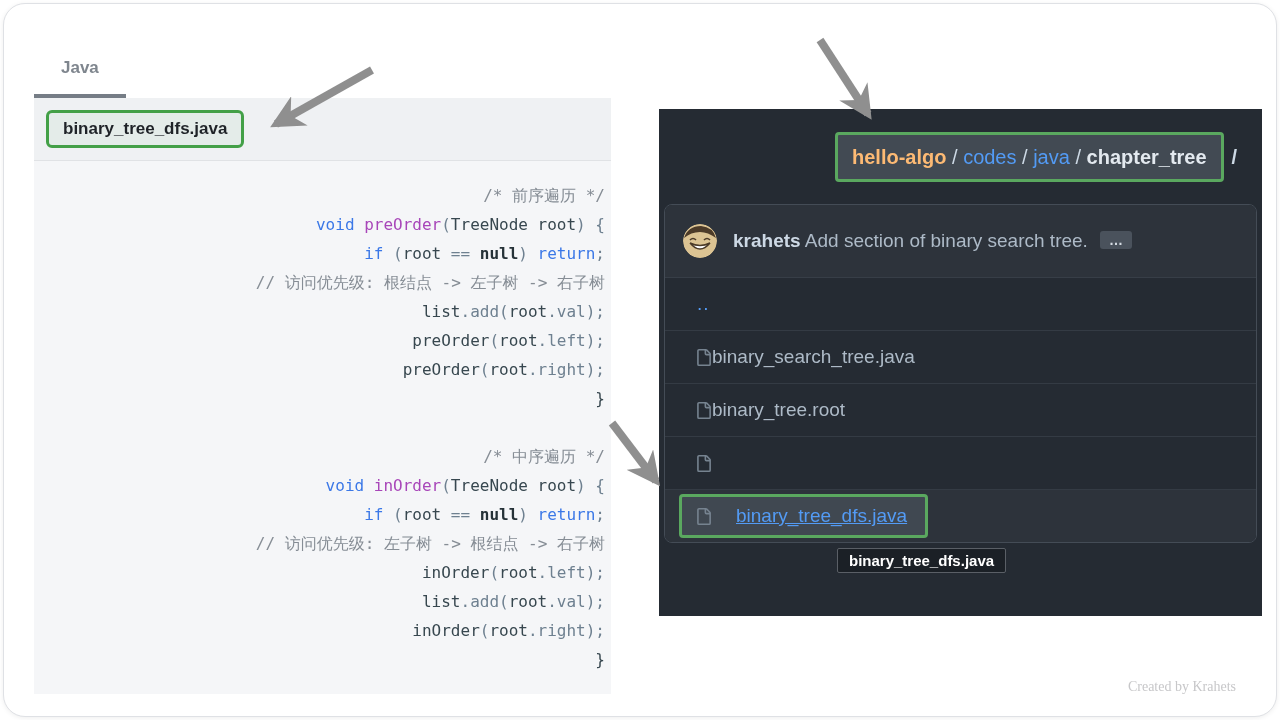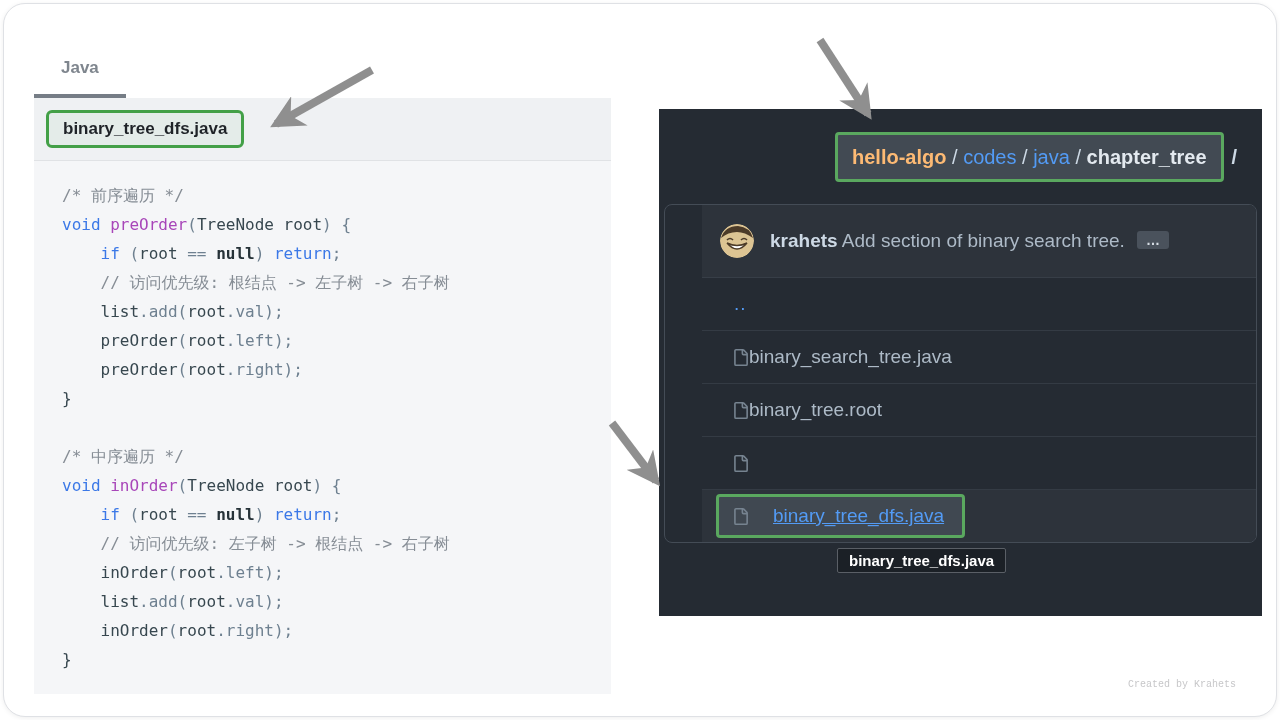--- a/index.html
+++ b/index.html
@@ -1,16 +1,16 @@
 <!DOCTYPE html>
 <html><head>
 <meta charset="utf-8">
 <style>
   html,body{margin:0;padding:0;width:1280px;height:720px;background:#fff;font-family:"Liberation Sans",sans-serif;}
-  .page{position:absolute;inset:3px;background:#fff;border:1px solid #dfe1e5;border-radius:22px;box-shadow:0 1px 5px rgba(0,0,0,.07);overflow:hidden;}
+  .page{position:absolute;inset:3px;background:#fff;border:1px solid #dfe1e5;border-radius:22px;box-shadow:0 1px 5px rgba(0,0,0,.07);overflow:hidden;text-align:right;}
 
   
   .tab-label{position:absolute;left:57px;top:54px;font-size:17px;font-weight:700;color:#7f868e;}
   .tab-underline{position:absolute;left:30px;top:90px;width:92px;height:4px;background:#767d86;}
   .code-card{position:absolute;left:30px;top:94px;width:577px;height:596px;background:#f5f6f8;}
   .code-header{position:relative;height:62px;background:#eff1f3;border-bottom:1px solid #e0e2e5;}
   .filename-box{position:absolute;left:12px;top:12px;height:32px;display:flex;align-items:center;
     padding:0 14px;border:3px solid #43a047;border-radius:6px;background:rgba(76,175,80,.06);
     font-size:17px;font-weight:700;color:#1f2328;}
   .code-body{padding:20px 6px 0 28px;font-family:"DejaVu Sans Mono",monospace;font-size:16px;line-height:29px;white-space:pre;}
@@ -24,21 +24,21 @@
     padding:0 16px;background:#2d333b;border:1px solid #444c56;border-radius:6px;font-size:18px;color:#adbac7;cursor:pointer;}
   .caret{width:0;height:0;border-left:6px solid transparent;border-right:6px solid transparent;border-top:7px solid #768390;}
   .crumb-row{position:absolute;left:176px;top:22px;height:52px;display:flex;align-items:center;gap:8px;}
   .crumb-box{display:flex;align-items:center;height:44px;padding:0 14px;border:3px solid #5aa85f;border-radius:4px;background:#424a53;font-size:20px;white-space:pre;}
   .crumb-sep{color:#cdd9e5;}
   .crumb-repo{color:#fdba74;font-weight:700;cursor:pointer;}
   .crumb-link{color:#539bf5;cursor:pointer;}
   .crumb-current{color:#e3e9ef;font-weight:700;}
   .crumb-trailing{color:#cdd9e5;font-size:20px;font-weight:700;}
 
-  .files-box{position:absolute;left:5px;right:5px;top:95px;border:1px solid #444c56;border-radius:8px;background:#252b33;overflow:hidden;padding-left:37px;}
+  .files-box{position:absolute;left:5px;right:5px;top:95px;border:1px solid #444c56;border-radius:8px;background:#252b33;overflow:hidden;}
   .commit-row{height:72px;display:flex;align-items:center;gap:16px;padding:0 18px;background:#2d333b;border-bottom:1px solid #373e47;}
   .avatar{width:34px;height:34px;border-radius:50%;overflow:hidden;flex:none;cursor:pointer;}
   .commit-text{font-size:19px;color:#adbac7;}
   .commit-author{font-weight:700;color:#cdd9e5;}
   .ellipsis-btn{margin-left:12px;display:inline-flex;align-items:center;justify-content:center;
     width:32px;height:18px;background:#4a525c;border-radius:3px;color:#d6dde4;font-size:14px;font-weight:700;line-height:10px;cursor:pointer;vertical-align:2px;}
   .updir-row{height:52px;display:flex;align-items:center;padding-left:32px;border-bottom:1px solid #343b44;font-size:19px;}
   .updir-link{color:#539bf5;cursor:pointer;letter-spacing:1px;}
   .file-row{height:52px;display:flex;align-items:center;border-bottom:1px solid #343b44;font-size:19px;}
   .file-row:last-child{border-bottom:none;}
@@ -46,21 +46,21 @@
   .file-name{color:#adbac7;cursor:pointer;}
   .file-row.hl{background:#2d333b;}
   .hl-box{display:flex;align-items:center;gap:24px;margin-left:14px;height:38px;padding:0 18px 0 13px;
     border:3px solid #5aa85f;border-radius:4px;background:#404851;}
   .file-name.link{color:#539bf5;text-decoration:underline;}
   .file-icon{flex:none;}
 
   .gh-tooltip{position:absolute;left:178px;top:439px;padding:3px 11px;background:#1b2026;border:1px solid #5a5f66;
     border-radius:2px;color:#fff;font-size:15px;font-weight:700;}
 
-  .credit{position:absolute;right:40px;top:675px;font-family:Liberation Mono, monospace;font-size:10px;color:#c7c7c9;}
+  .credit{position:absolute;right:40px;top:675px;font-family:Liberation Serif, serif;font-size:14px;color:#c7c7c9;}
 
   .arrows{position:absolute;inset:0;pointer-events:none;}
 </style>
 </head>
 <body>
 
 <div class="page">
 
   <div class="tab-label">Java</div>
   <div class="tab-underline"></div>

